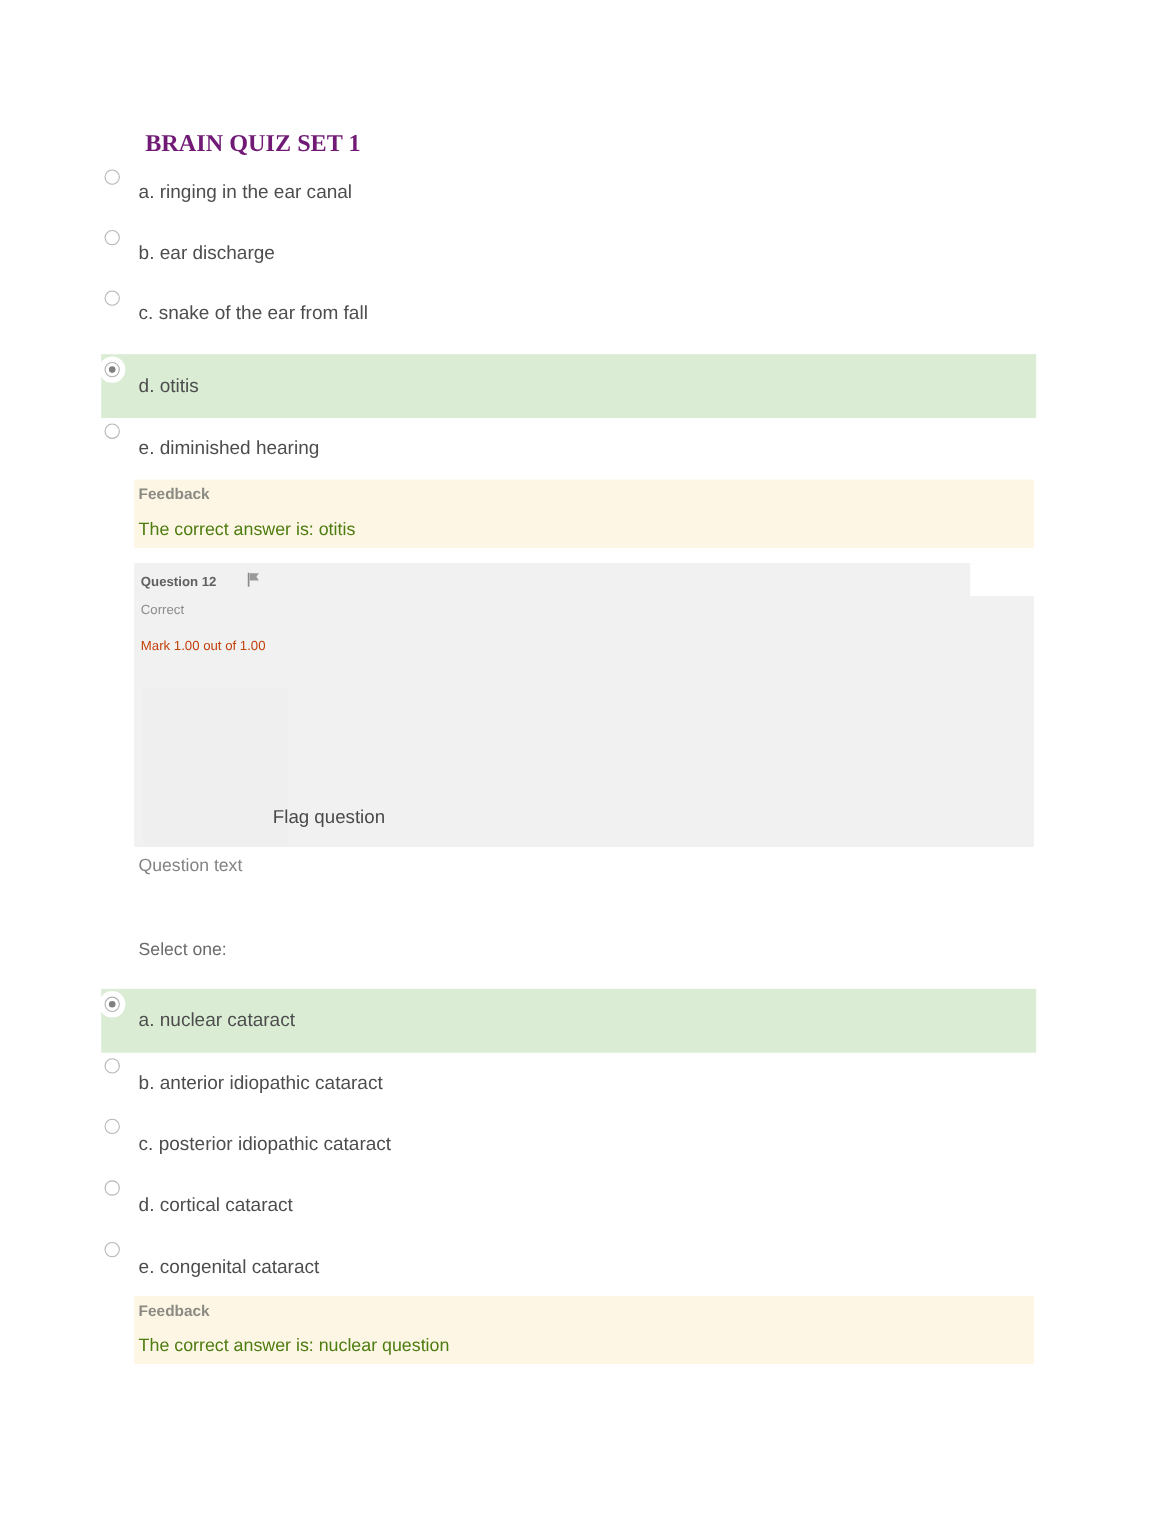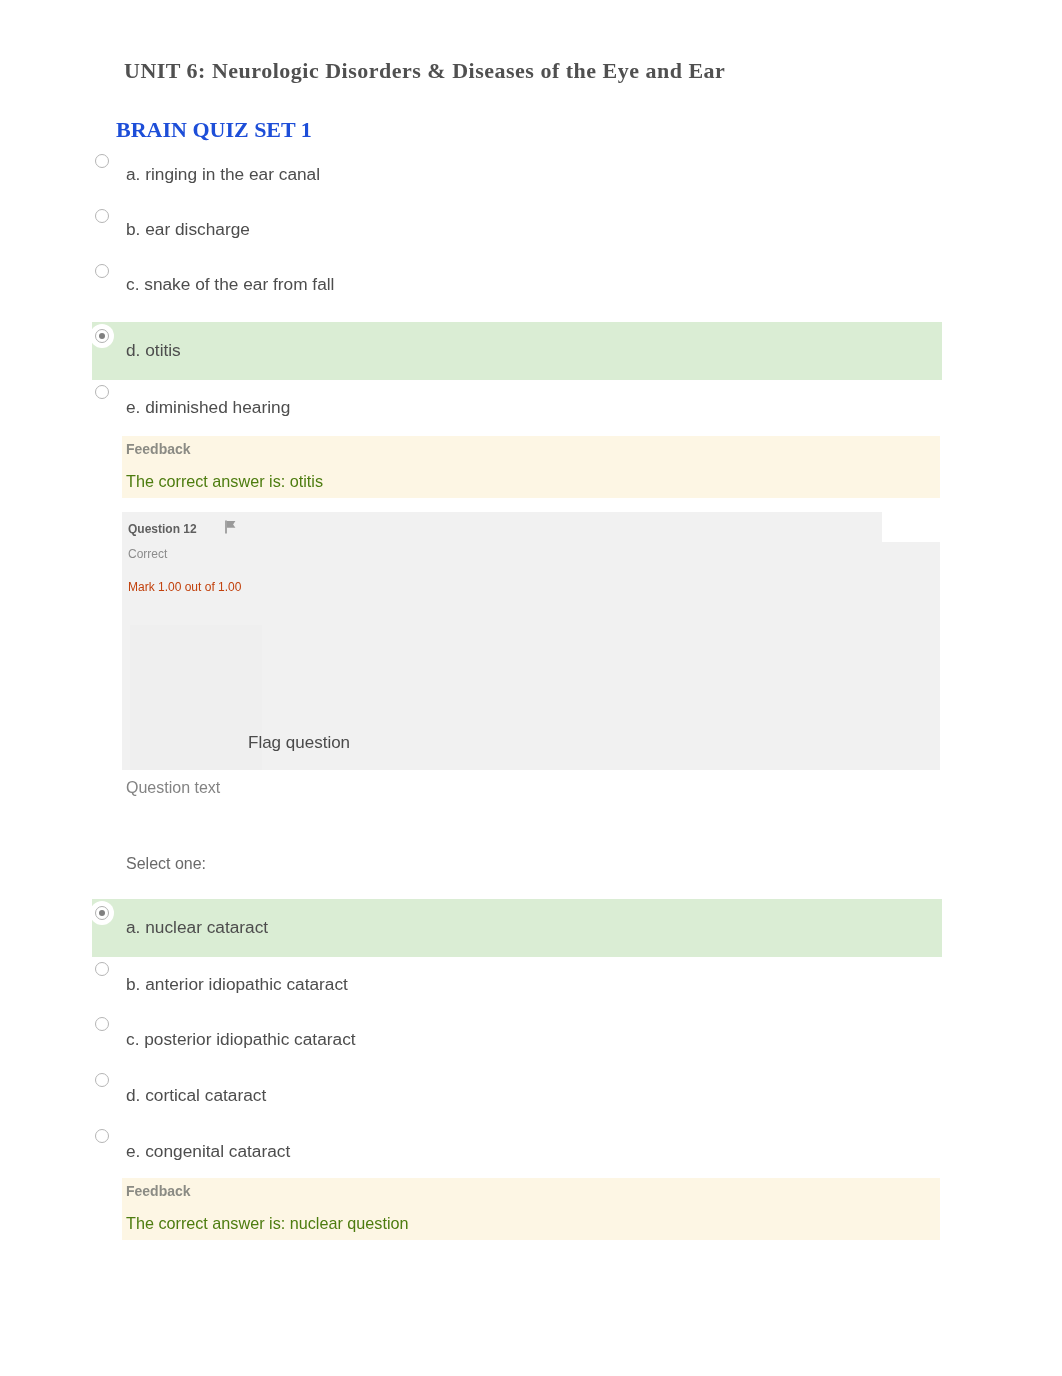--- a/index.html
+++ b/index.html
@@ -1,20 +1,20 @@
 <!DOCTYPE html>
 <html><head>
 <meta charset="utf-8">
 <style>
   html,body{margin:0;padding:0;background:#ffffff;}
   body{width:1062px;height:1376px;font-family:"Liberation Sans",sans-serif;}
   .page{position:relative;width:1062px;height:1376px;overflow:hidden;background:#fff;}
 
   .doc-title{position:absolute;left:124px;font-family:"Liberation Serif",serif;font-weight:bold;font-size:22px;letter-spacing:0.5px;color:#505050;white-space:nowrap;}
-  .sec-title{position:absolute;left:116px;font-family:"Liberation Serif",serif;font-weight:bold;font-size:22px;color:#1d4ed8;white-space:nowrap;}
+  .sec-title{position:absolute;left:132px;font-family:"Liberation Serif",serif;font-weight:bold;font-size:22px;color:#701a75;white-space:nowrap;}
   .doc-title{top:58px;}
   .sec-title{top:117px;}
 
   .radio{position:absolute;width:14px;height:14px;border-radius:50%;border:1.5px solid #b5b5b5;background:#ffffff;box-sizing:border-box;box-shadow:0 0 0 5px #ffffff;}
   .radio.sel{border-color:#b0b0b0;}
   .radio.sel::after{content:"";position:absolute;left:2.5px;top:2.5px;width:6px;height:6px;border-radius:50%;background:#808080;}
   .opt-text{position:absolute;font-size:17.3px;color:#4d4d4d;white-space:nowrap;}
 
   .hl-green{position:absolute;left:92px;width:850px;background:#daedd4;}
   .hl-cream{position:absolute;left:122px;width:818px;background:#fdf6e4;}
@@ -32,21 +32,20 @@
   .play-label{position:absolute;font-size:17px;color:#4a4a4a;white-space:nowrap;}
 
   .ansline{position:absolute;font-size:16px;color:#838383;white-space:nowrap;}
   .ansbody{position:absolute;font-size:20px;color:#3f3f3f;white-space:nowrap;font-family:"Liberation Serif",serif;}
   .ptsline{position:absolute;font-size:16px;color:#6a6a6a;white-space:nowrap;}
 </style>
 </head>
 <body>
 
 <div class="page">
-  <div class="doc-title">UNIT 6: Neurologic Disorders &amp; Diseases of the Eye and Ear</div>
   <div class="sec-title">BRAIN QUIZ SET 1</div>
 
   <div class="hl-green" style="top:322px;height:58px"></div>
   <div class="hl-cream" style="top:436px;height:62px"></div>
 
   <div class="radio" style="left:95px;top:154px"></div>
   <div class="opt-text" style="left:126px;top:164px">a. ringing in the ear canal</div>
 
   <div class="radio" style="left:95px;top:209px"></div>
   <div class="opt-text" style="left:126px;top:219px">b. ear discharge</div>

